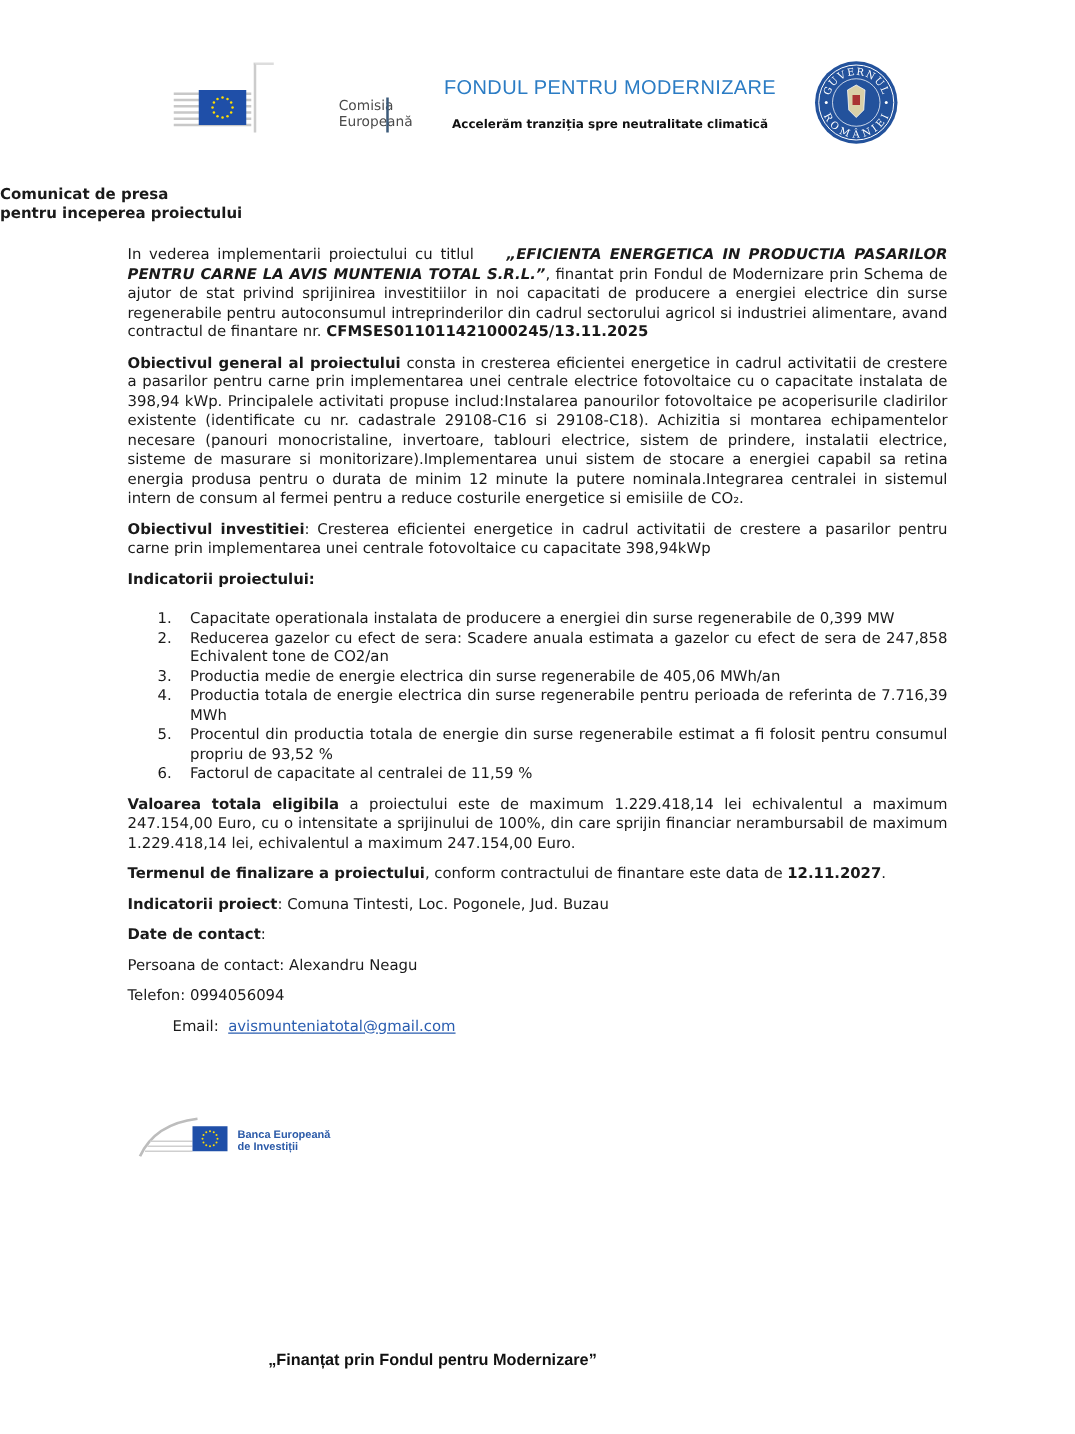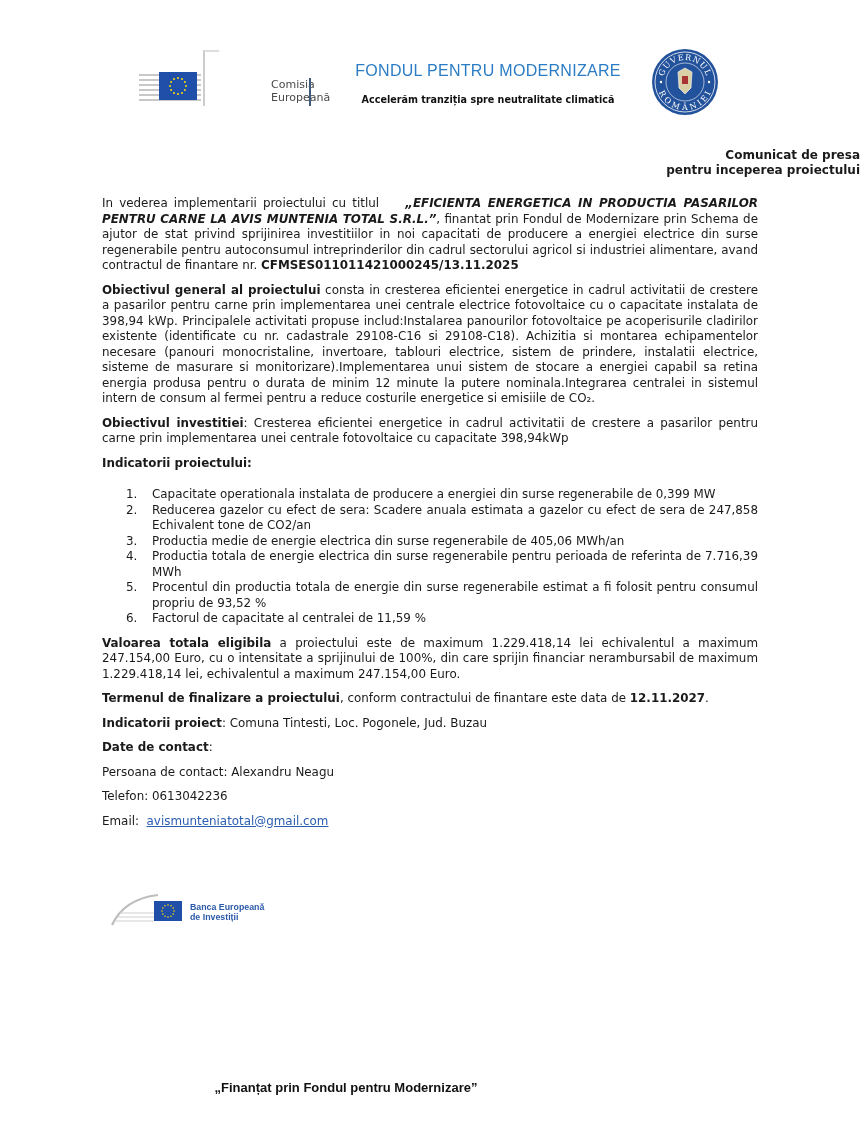--- a/index.html
+++ b/index.html
@@ -10,21 +10,21 @@
   .ec-building span { position:absolute; left:0; height:2px; background:#c8c8c8; }
   .ec-flag { position:absolute; left:20px; top:22px; width:38px; height:28px; background:#1f4fa8; }
   .ec-flag svg { position:absolute; left:0; top:0; }
   .ec-tall { position:absolute; left:64px; top:0; width:14px; height:54px; border-left:2px solid #ccc; border-top:2px solid #ddd; }
   .ec-text { position:absolute; left:98px; top:28px; font-size:11px; line-height:13px; color:#4a4a4a;margin-left:34px; }
   .ec-sep { position:absolute; left:170px; top:28px; width:2px; height:28px; background:#3d5b7a; }
   .fpm { position:absolute; left:193px; top:18px; width:320px; text-align:center; }
   .fpm-title { font-family:"Liberation Sans", sans-serif; font-weight:normal; color:#2b7cc4; font-size:16px; letter-spacing:0.3px; }
   .fpm-sub { font-family:"DejaVu Sans", sans-serif; font-weight:bold; color:#111; font-size:9.6px; margin-top:14px; }
   .gov-seal { position:absolute; left:516px; top:4px; width:68px; height:68px; }
-  .doc-title { position:absolute; left:0; width:860px; top:148px; text-align:right; font-weight:bold; font-size:12px; line-height:15px; }
+  .doc-title { position:absolute; left:0; width:860px; top:148px; text-align:left; font-weight:bold; font-size:12px; line-height:15px; }
   .content { position:absolute; left:102px; top:196px; width:656px; font-size:11.9px; line-height:15.5px; }
   .content p { margin:0 0 9px 0; text-align:justify; }
   .content b { font-weight:bold; }
   .content i { font-style:italic;margin-left:20px; }
   .indicators { list-style:none; margin:4px 0 9px 0; padding:0; }
   .indicators li { position:relative; padding-left:50px; text-align:justify; }
   .indicators li .num { position:absolute; left:24px; top:0; }
   .contact-line { margin:0; }
   .email-link { color:#2a5db0; text-decoration:underline; }
   .eib-logo { position:absolute; left:110px; top:889px; width:170px; height:40px; }
@@ -120,22 +120,22 @@
   </ol>
 
   <p><b>Valoarea totala eligibila</b><span> a proiectului este de maximum 1.229.418,14 lei echivalentul a maximum 247.154,00 Euro, cu o intensitate a sprijinului de 100%, din care sprijin financiar nerambursabil de maximum 1.229.418,14 lei, echivalentul a maximum 247.154,00 Euro.</span></p>
 
   <p><b>Termenul de finalizare a proiectului</b><span>, conform contractului de finantare este data de </span><b>12.11.2027</b><span>.</span></p>
 
   <div>
     <p class="contact-line"><b>Indicatorii proiect</b><span>: Comuna Tintesti, Loc. Pogonele, Jud. Buzau</span></p>
     <p class="contact-line"><b>Date de contact</b><span>:</span></p>
     <p class="contact-line">Persoana de contact: Alexandru Neagu</p>
-    <p class="contact-line">Telefon: 0613042236</p>
-    <p class="contact-line"><span style="white-space:pre;">Email:  </span><a class="email-link">avismunteniatotal@gmail.com</a></p>
+    <p class="contact-line">Telefon: 0994056094</p>
+    <p class="contact-line"><span style="white-space:pre;margin-left:36px;">Email:  </span><a class="email-link">avismunteniatotal@gmail.com</a></p>
   </div>
 </div>
 
 <div class="eib-logo">
   <svg class="eib-arc" width="50" height="40" viewBox="0 0 50 40">
     <path d="M2 36 Q 14 10 48 6" fill="none" stroke="#bdbdbd" stroke-width="2.2"></path>
     <line x1="10" y1="24" x2="44" y2="24" stroke="#cfcfcf" stroke-width="1.2"></line>
     <line x1="8" y1="28" x2="44" y2="28" stroke="#cfcfcf" stroke-width="1.2"></line>
     <line x1="6" y1="32" x2="44" y2="32" stroke="#cfcfcf" stroke-width="1.2"></line>
   </svg>

